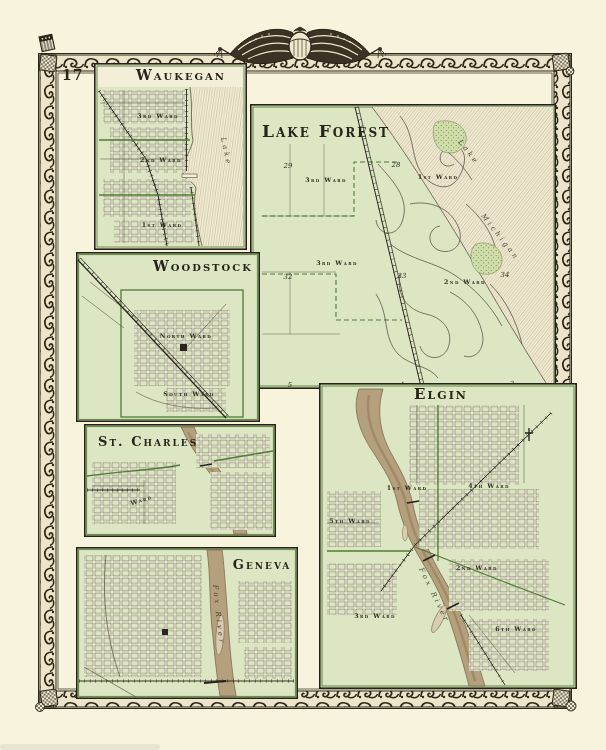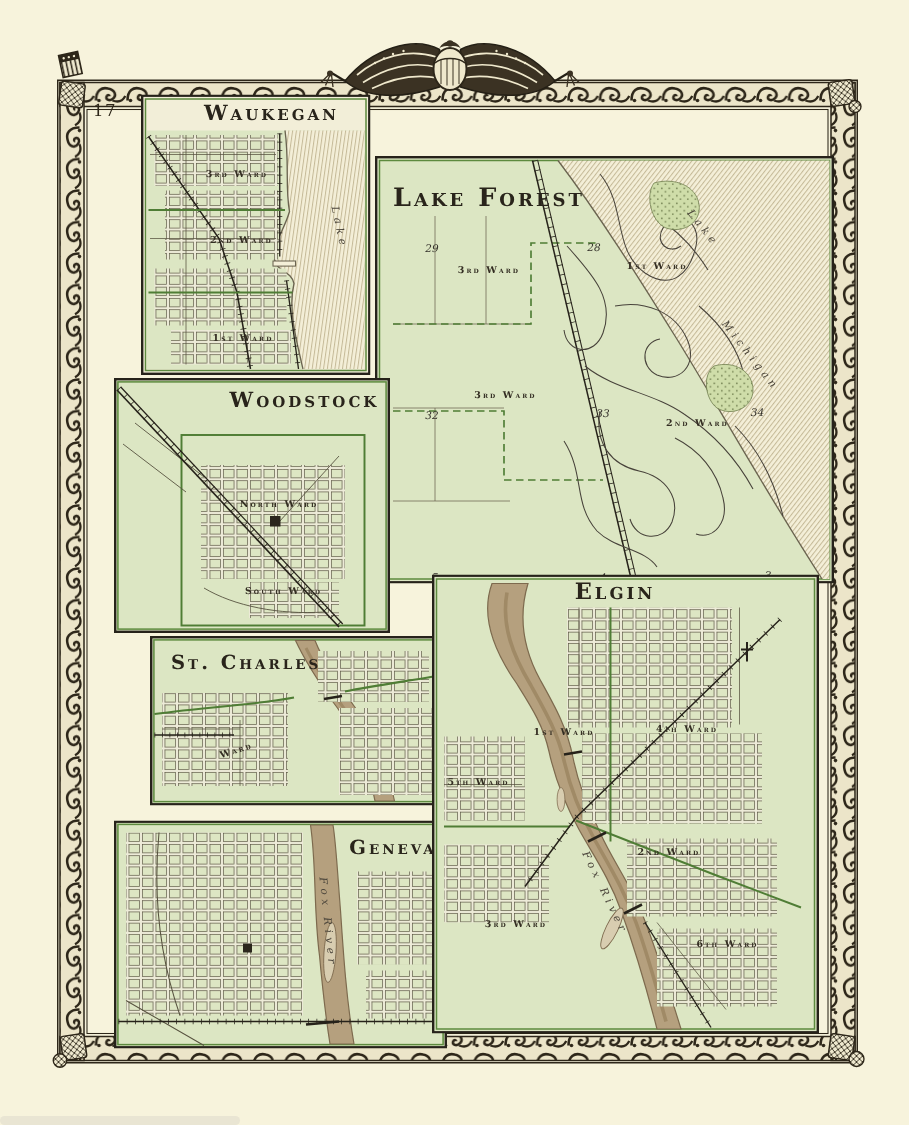--- a/index.html
+++ b/index.html
@@ -4,21 +4,21 @@
 <style>
   html,body{margin:0;padding:0;}
   body{
     width:606px;height:750px;position:relative;overflow:hidden;
     background:#f7f3dc;font-family:"DejaVu Serif","Liberation Serif",serif;
   }
   .page{position:absolute;inset:0;}
   .panel{position:absolute;}
   svg{display:block;}
   .pagenum{
-    position:absolute;left:62px;top:67px;font-size:11px;font-weight:400;
+    position:absolute;left:62px;top:67px;font-size:14px;font-weight:700;
     color:#2d2619;font-family:"DejaVu Serif",serif;letter-spacing:1px;
   }
   .t-title{font-family:"DejaVu Serif","Liberation Serif",serif;font-weight:700;
     font-variant:small-caps;fill:#29241b;letter-spacing:2px;}
   .t-ward{font-family:"DejaVu Serif",serif;font-weight:700;font-variant:small-caps;
     fill:#332d22;letter-spacing:1.4px;font-size:6.3px;}
   .t-water{font-family:"DejaVu Serif",serif;font-style:italic;fill:#4a443a;
     letter-spacing:3px;font-size:7px;}
   .t-sec{font-family:"DejaVu Serif",serif;font-style:italic;fill:#33302a;font-size:7px;}
   .scan-shadow{position:absolute;left:0;top:744px;width:160px;height:6px;
@@ -243,21 +243,21 @@
         <path d="M2 8 L150 166" fill="none" stroke="#26221a" stroke-width="1.1"></path>
         <path d="M4.5 6 L152.5 164" fill="none" stroke="#26221a" stroke-width="0.8"></path>
         <path d="M3.2 7 L151.2 165" fill="none" stroke="#26221a" stroke-width="4" stroke-dasharray="0.5 6"></path>
       </g>
       <text class="t-title" x="127" y="19" font-size="14" text-anchor="middle">Woodstock</text>
       <text class="t-ward" x="110" y="86" text-anchor="middle">North Ward</text>
       <text class="t-ward" x="113" y="144" text-anchor="middle">South Ward</text>
     </svg>
   </section>
 
-  <section class="panel" style="left:100px;top:424px">
+  <section class="panel" style="left:84px;top:424px">
     <svg width="192" height="113" viewBox="0 0 192 113">
       <rect x="0.8" y="0.8" width="190.4" height="111.4" fill="#dce6c3" stroke="#26221a" stroke-width="1.6"></rect>
       <rect x="2.6" y="2.6" width="186.8" height="107.8" fill="none" stroke="#5d8a3e" stroke-width="1"></rect>
       <g>
         <path d="M97 3 C104 18 112 30 122 44 C133 58 141 76 147 96 L150 110 L163 110 C158 84 149 64 137 48 C126 33 116 18 110 3 Z" fill="#b5a07e" stroke="#7d6a4e" stroke-width="0.8"></path>
         <path d="M104 8 C112 24 122 38 132 52 C140 64 147 80 152 98" fill="none" stroke="#a08a66" stroke-width="2"></path>
       </g>
       <g>
         <rect x="8" y="38" width="84" height="62" fill="url(#blksm)"></rect>
         <rect x="112" y="10" width="74" height="34" fill="url(#blksm)"></rect>
@@ -295,21 +295,21 @@
       <g>
         <path d="M3 134 H218" stroke="#26221a" stroke-width="0.9" fill="none"></path>
         <path d="M3 134 H218" stroke="#26221a" stroke-width="3.6" stroke-dasharray="0.5 5" fill="none"></path>
         <path d="M128 136 L150 134" stroke="#26221a" stroke-width="1.8"></path>
       </g>
       <text class="t-title" x="186" y="22" font-size="13" text-anchor="middle">Geneva</text>
       <text class="t-water" transform="translate(137,38) rotate(84)" font-size="6">Fox River</text>
     </svg>
   </section>
 
-  <section class="panel" style="left:288px;top:383px">
+  <section class="panel" style="left:319px;top:383px">
     <svg width="258" height="306" viewBox="0 0 258 306">
       <rect x="0.8" y="0.8" width="256.4" height="304.4" fill="#dce6c3" stroke="#26221a" stroke-width="1.6"></rect>
       <rect x="3" y="3" width="252" height="300" fill="none" stroke="#5d8a3e" stroke-width="1"></rect>
       <g>
         <path d="M40 6 C32 28 42 52 56 72 C66 88 74 100 78 118 C82 136 88 152 98 170 C108 188 118 202 126 224 C134 246 142 272 150 303 L166 303 C154 264 148 246 140 226 C132 206 120 190 112 172 C104 154 98 142 94 122 C90 102 82 88 72 70 C60 48 58 26 64 6 Z" fill="#b5a07e" stroke="#7d6a4e" stroke-width="0.8"></path>
         <path d="M50 12 C46 34 54 54 66 74 C76 92 84 106 88 124 C92 142 98 158 108 176 C118 194 128 210 136 232 C144 254 150 276 156 298" fill="none" stroke="#a08a66" stroke-width="2.4"></path>
         <ellipse cx="120" cy="236" rx="4" ry="15" transform="rotate(26 120 236)" fill="#d8cdb0" stroke="#7d6a4e" stroke-width="0.6"></ellipse>
         <ellipse cx="86" cy="150" rx="2.6" ry="8" fill="#d8cdb0" stroke="#7d6a4e" stroke-width="0.5"></ellipse>
       </g>
       <g>

